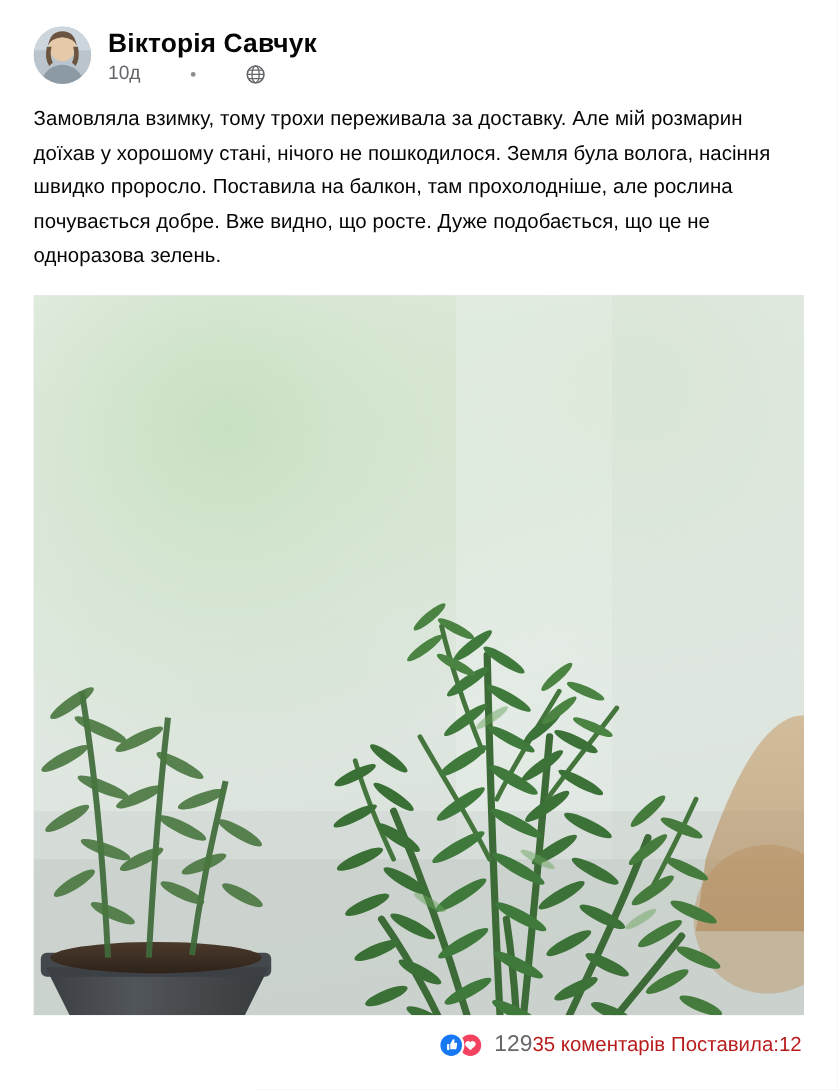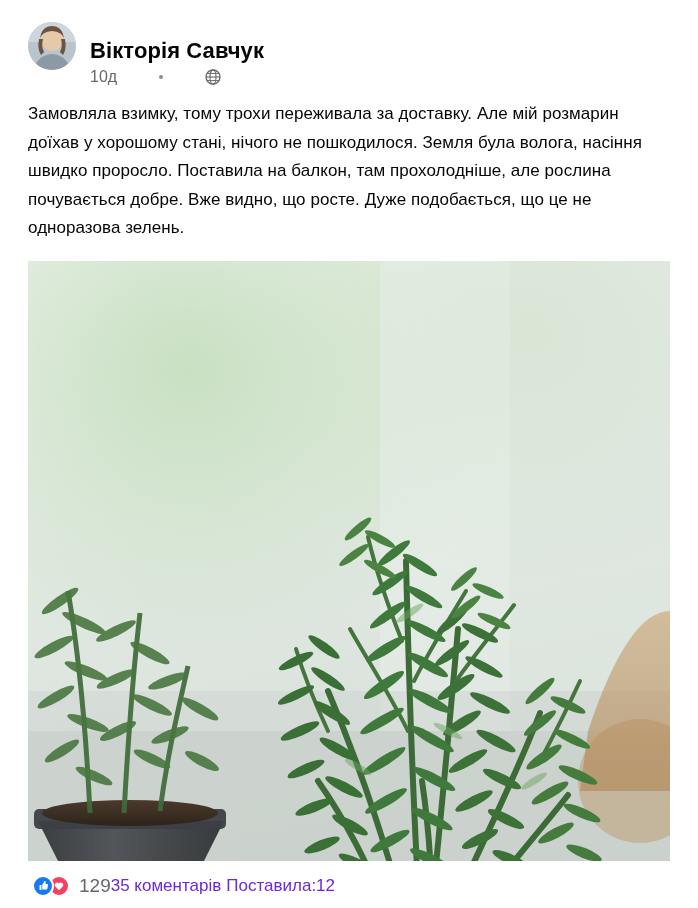--- a/index.html
+++ b/index.html
@@ -39,21 +39,20 @@
     position: relative;
   }
   .avatar svg { display: block; width: 48px; height: 48px; }
 
   .header-text {
     margin-left: 14px;
     display: flex;
     flex-direction: column;
     justify-content: flex-start;
     padding-top: 1px;
-    margin-top: 15px;
   }
   .author-name {
     font-size: 22px;
     font-weight: bold;
     color: #050505;
     line-height: 26px;
     letter-spacing: 0.1px;
   }
   .meta-row {
     display: flex;
@@ -94,21 +93,21 @@
     overflow: hidden;
     position: relative;
     background: #dfe3e6;
   }
   .post-image-wrap svg { display: block; width: 642px; height: 600px; }
 
   
   .post-footer {
     display: flex;
     align-items: center;
-    justify-content: flex-start;
+    justify-content: flex-end;
     padding: 14px 30px 0 32px;
   }
   .reactions {
     display: flex;
     align-items: center;
   }
   .reaction-icons {
     display: flex;
     align-items: center;
     position: relative;
@@ -135,21 +134,21 @@
   }
   .rx svg { display: block; }
   .reaction-count {
     font-size: 19px;
     color: #65676b;
     margin-left: 9px;
     line-height: 22px;
   }
   .footer-right {
     font-size: 17px;
-    color: #6d28d9;
+    color: #b91c1c;
     line-height: 22px;
     display: flex;
     align-items: center;
     gap: 5px;
   }
 </style>
 </head>
 <body>
 
 <div class="post">

